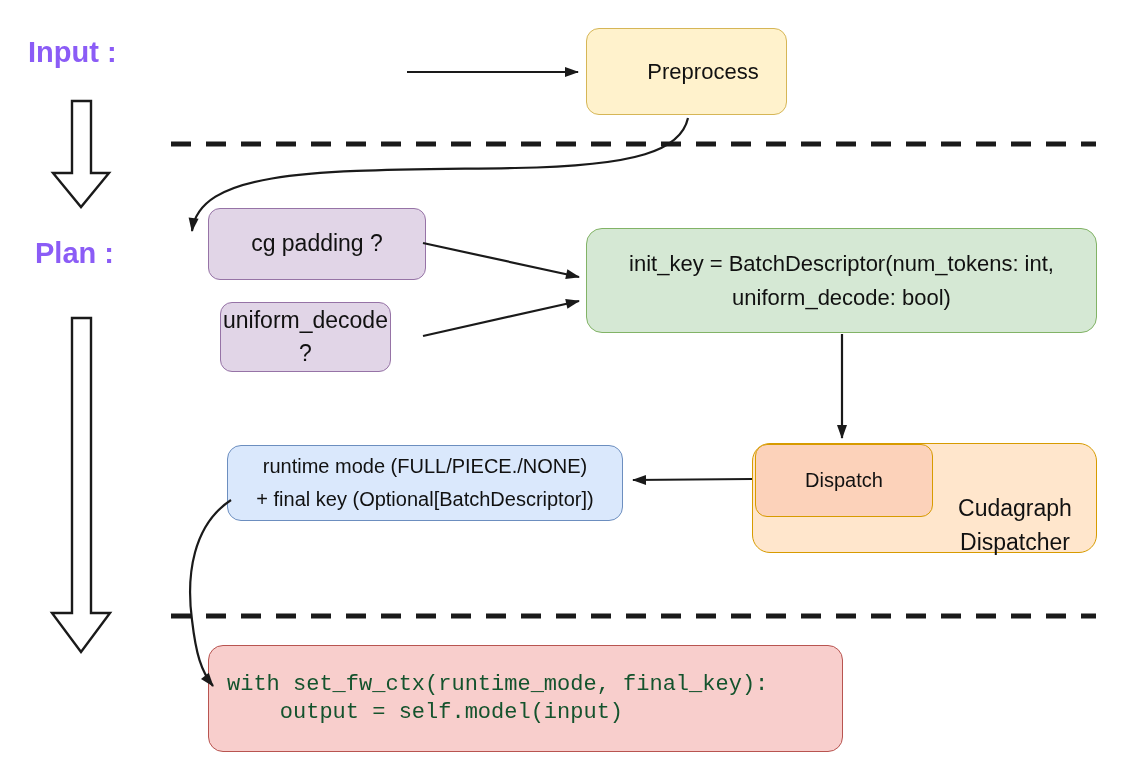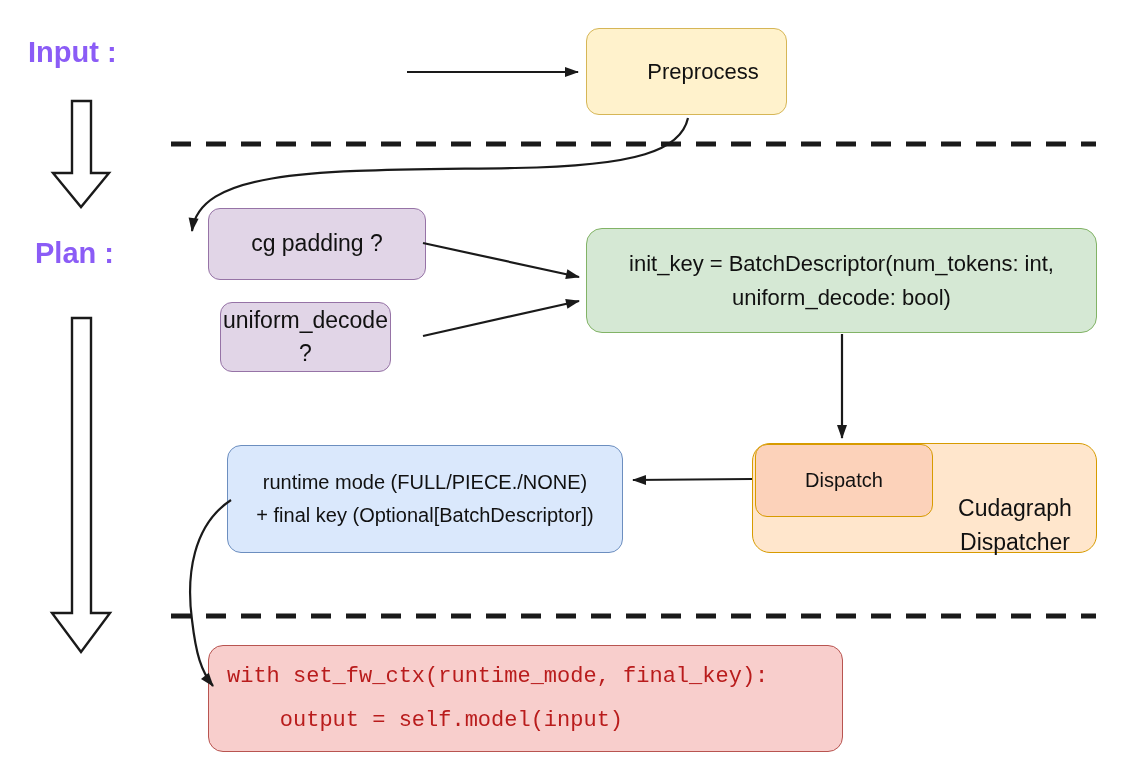--- a/index.html
+++ b/index.html
@@ -33,30 +33,30 @@
   .n-green  {background:#d5e8d4;border:1.6px solid #82b366;}
   .n-blue   {background:#dae8fc;border:1.6px solid #6c8ebf;}
   .n-orange {background:#ffe6cc;border:1.6px solid #d79b00;}
   .n-peach  {background:#fcd2ba;border:1.6px solid #d79b00;}
 
   #input-batch     {left:208px;top:28px; width:199px;height:89px; border-radius:13px;font-size:22px;}
   #preprocess      {left:586px;top:28px; width:201px;height:87px; border-radius:13px;font-size:22px;padding-left:33px;}
   #cg-padding      {left:208px;top:208px;width:218px;height:72px; border-radius:12px;font-size:23px;}
   #uniform-decode  {left:208px;top:302px;width:171px;height:70px; border-radius:12px;font-size:23px;margin-left:12px;}
   #init-key        {left:586px;top:228px;width:511px;height:105px;border-radius:16px;font-size:22px;line-height:34px;}
-  #runtime-mode    {left:227px;top:445px;width:396px;height:108px;border-radius:14px;font-size:20px;line-height:33px;}
+  #runtime-mode    {left:227px;top:445px;width:396px;height:76px;border-radius:14px;font-size:20px;line-height:33px;}
   #dispatcher-outer{left:752px;top:443px;width:345px;height:110px;border-radius:18px;}
   #dispatch-inner  {left:755px;top:444px;width:178px;height:73px; border-radius:12px;font-size:20px;}
   #cudagraph-label {left:933px;top:470px;width:164px;height:110px;font-size:23px;line-height:34px;background:transparent;border:none;}
   #execute-code    {left:208px;top:645px;width:635px;height:107px;border-radius:15px;justify-content:flex-start;}
   #execute-code pre{
     margin:0;padding:0 0 0 18px;
     font-family:"Liberation Mono", monospace;
-    font-size:22px;line-height:44px;
-    color:#b91c1c;
+    font-size:22px;line-height:28px;
+    color:#14532d;
     white-space:pre;
     text-align:left;
   }
   #connector-layer{
     position:absolute;left:0;top:0;width:1142px;height:770px;
     pointer-events:none;
   }
 </style>
 </head>
 <body>

